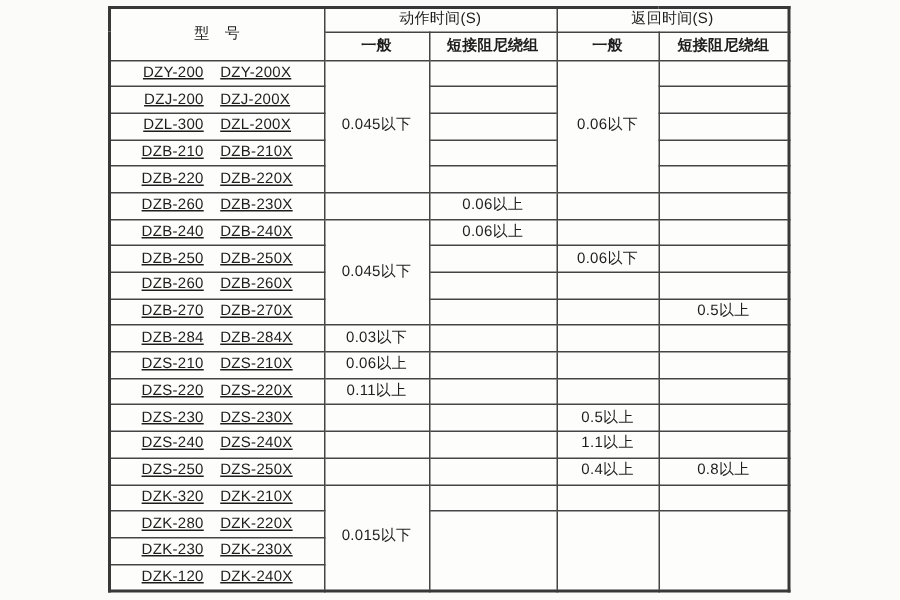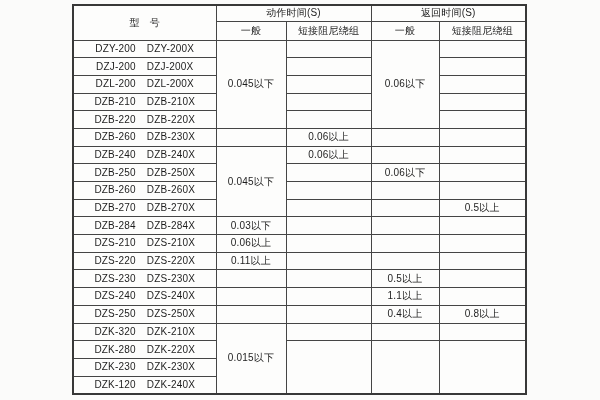--- a/index.html
+++ b/index.html
@@ -16,24 +16,24 @@
   }
   td{
     border:1.5px solid #454545;
     padding:0;margin:0;
     text-align:center;vertical-align:middle;
     font-size:10px;line-height:1;
     white-space:nowrap;overflow:hidden;
     letter-spacing:.2px;
   }
   tr.h1{height:16px;}
-  tr.h2{height:19px;}
+  tr.h2{height:19px;font-weight:bold;}
   tr.r{height:17.7px;}
   td.hdr{font-size:10px;margin-top:48px;}
-  .mpair{display:flex;justify-content:center;align-items:center;gap:11px;width:100%;}
+  .mpair{display:flex;justify-content:center;align-items:center;gap:11px;width:100%;text-decoration:underline;}
   .mpair span{display:block;}
   td.val{font-size:10px;}
 </style>
 </head>
 <body>
 
 <div class="canvas">
   <table class="spec">
     <colgroup>
       <col style="width:143px">
@@ -73,21 +73,21 @@
               <span>DZJ-200</span>
               <span>DZJ-200X</span>
             </div>
           </td>
       <td class="val"></td>
       <td class="val"></td>
     </tr>
     <tr class="r">
       <td>
             <div class="mpair">
-              <span>DZL-200</span>
+              <span>DZL-300</span>
               <span>DZL-200X</span>
             </div>
           </td>
       <td class="val"></td>
       <td class="val"></td>
     </tr>
     <tr class="r">
       <td>
             <div class="mpair">
               <span>DZB-210</span>

